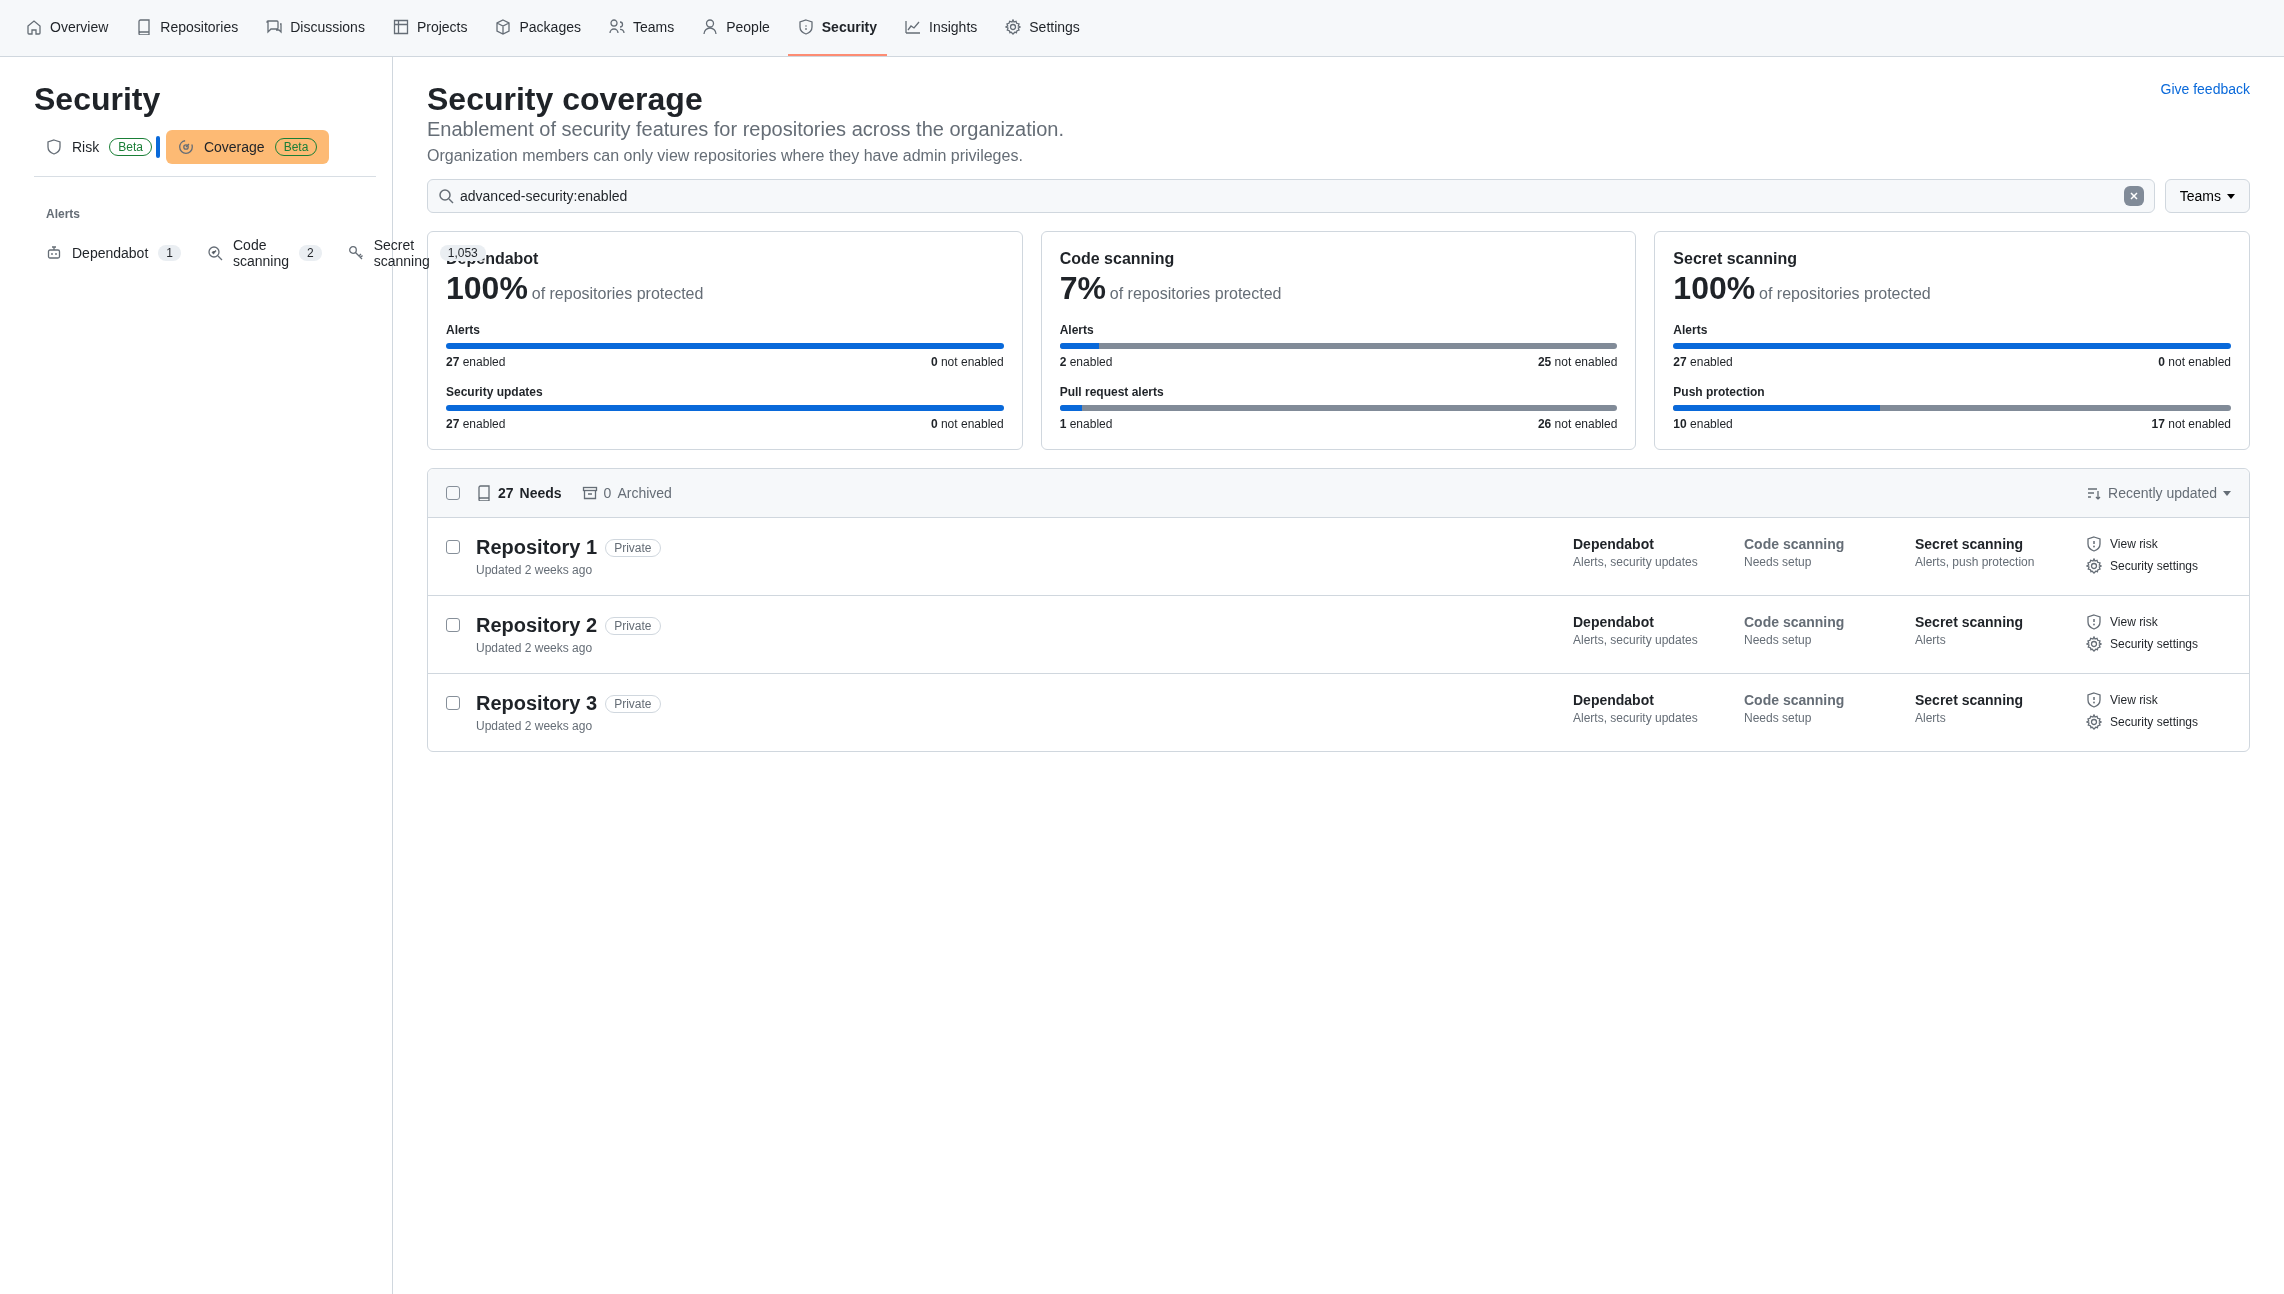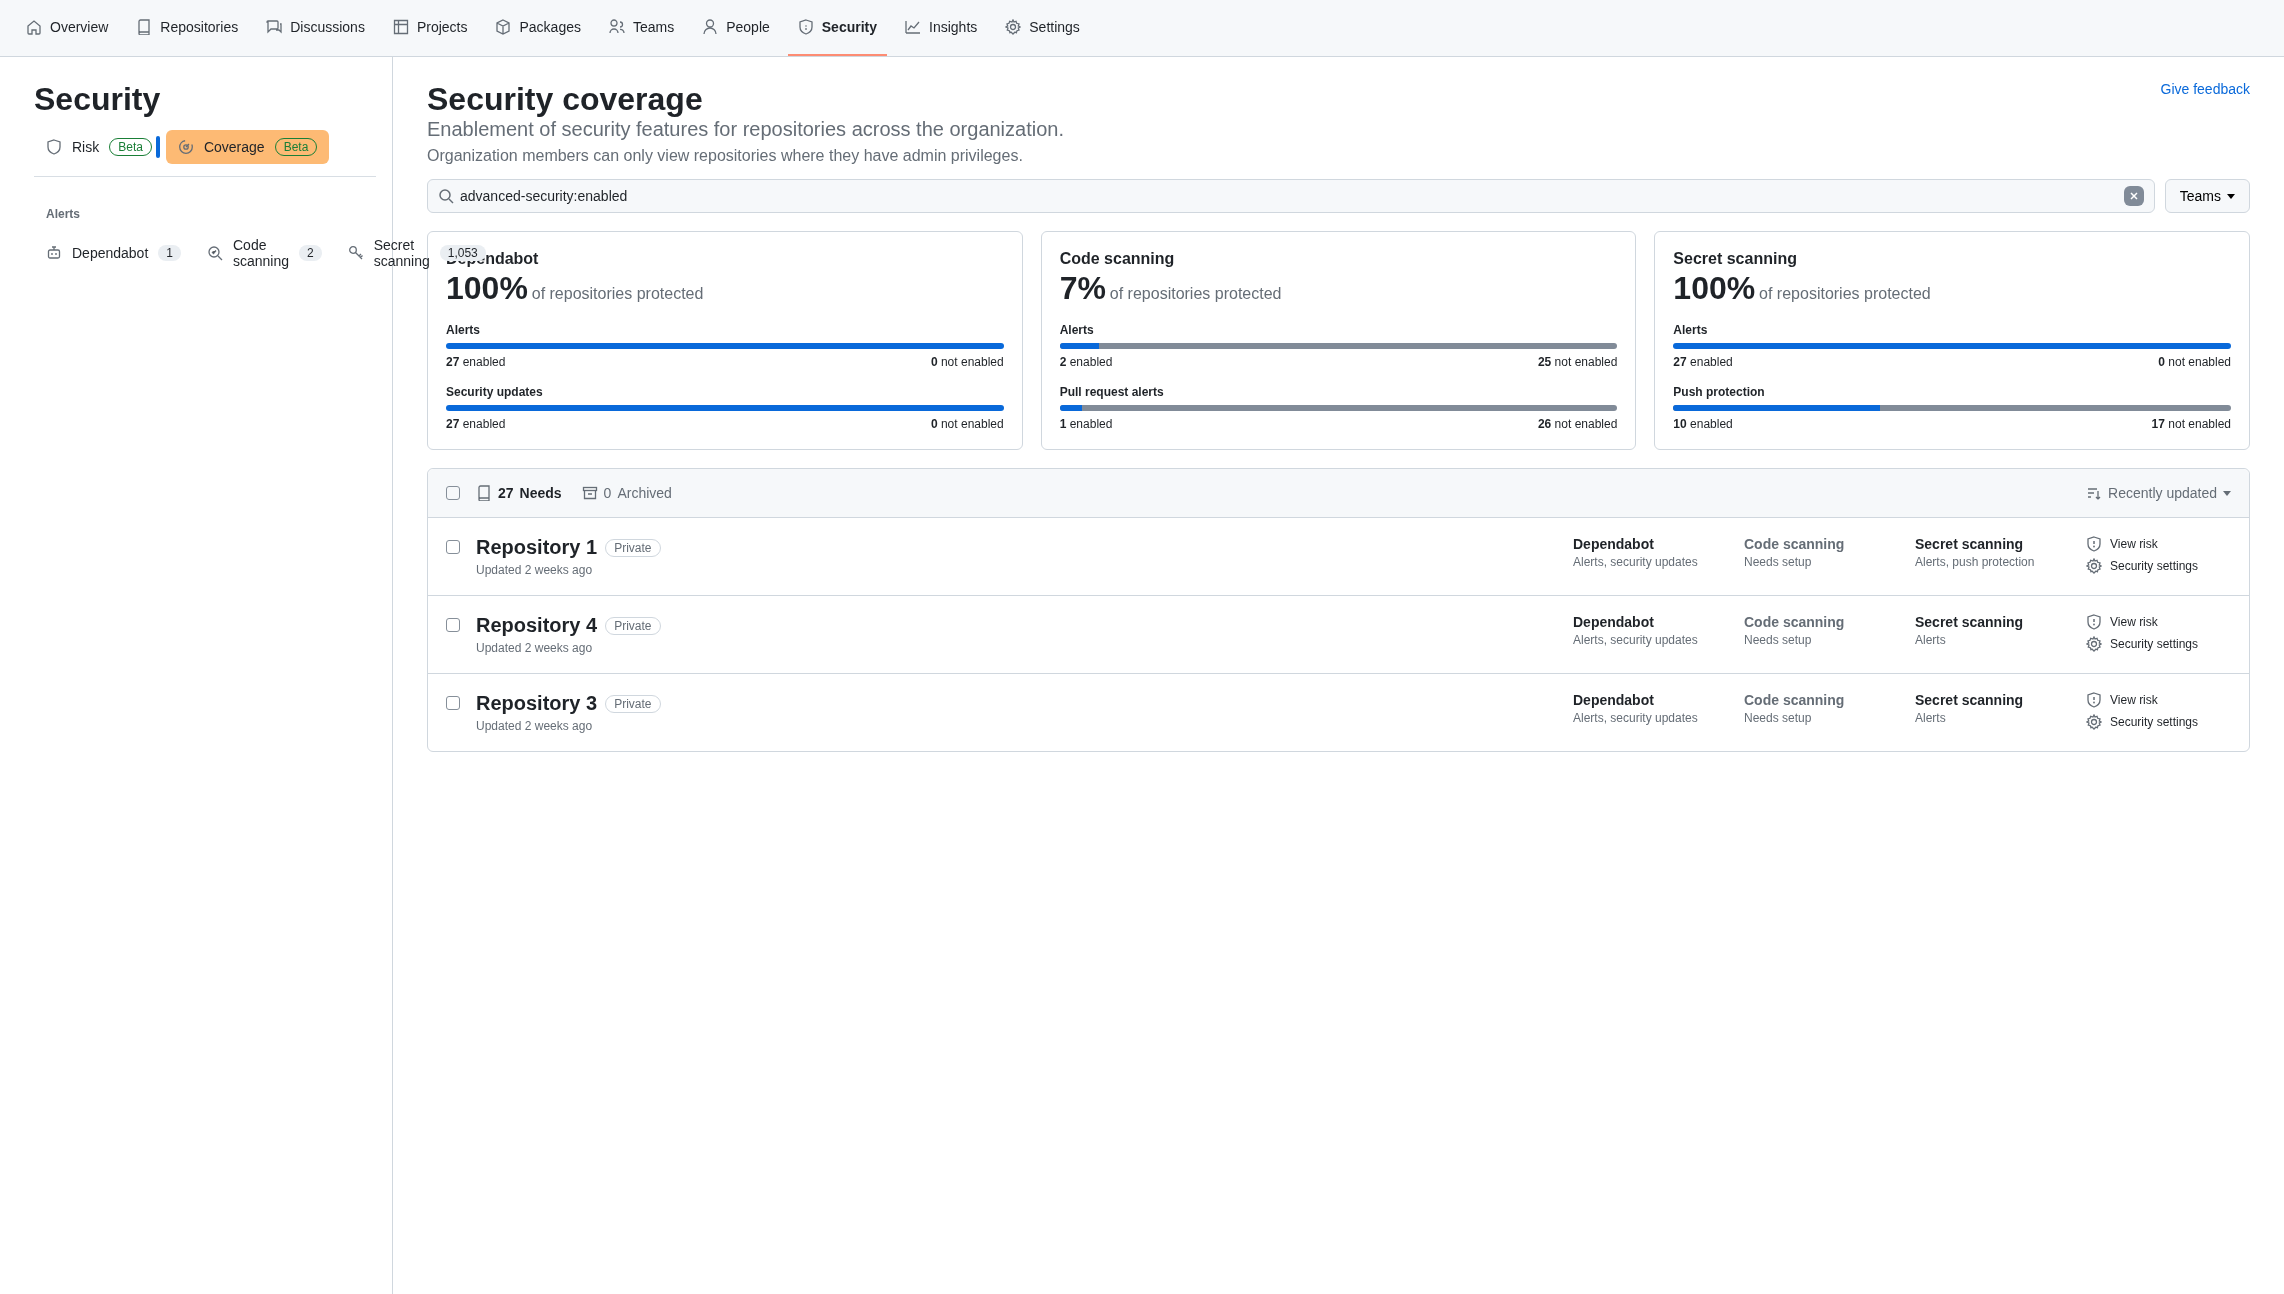--- a/index.html
+++ b/index.html
@@ -456,21 +456,21 @@
                   </svg>
                 </span>
                 <span>Security settings</span>
               </a>
     </div>
           </div>
           <div class="reporow">
     <div class="cb"></div>
     <div class="col col-name">
       <div class="rname">
-                <h4>Repository 4</h4>
+                <h4>Repository 2</h4>
                 <span class="priv">Private</span>
               </div>
       <div class="rup">Updated 2 weeks ago</div>
     </div>
     <div class="col col-feat">
               <h5>Dependabot</h5>
               <div class="sm">Alerts, security updates</div>
             </div>
     <div class="col col-feat">
               <h5 class="muted">Code scanning</h5>

